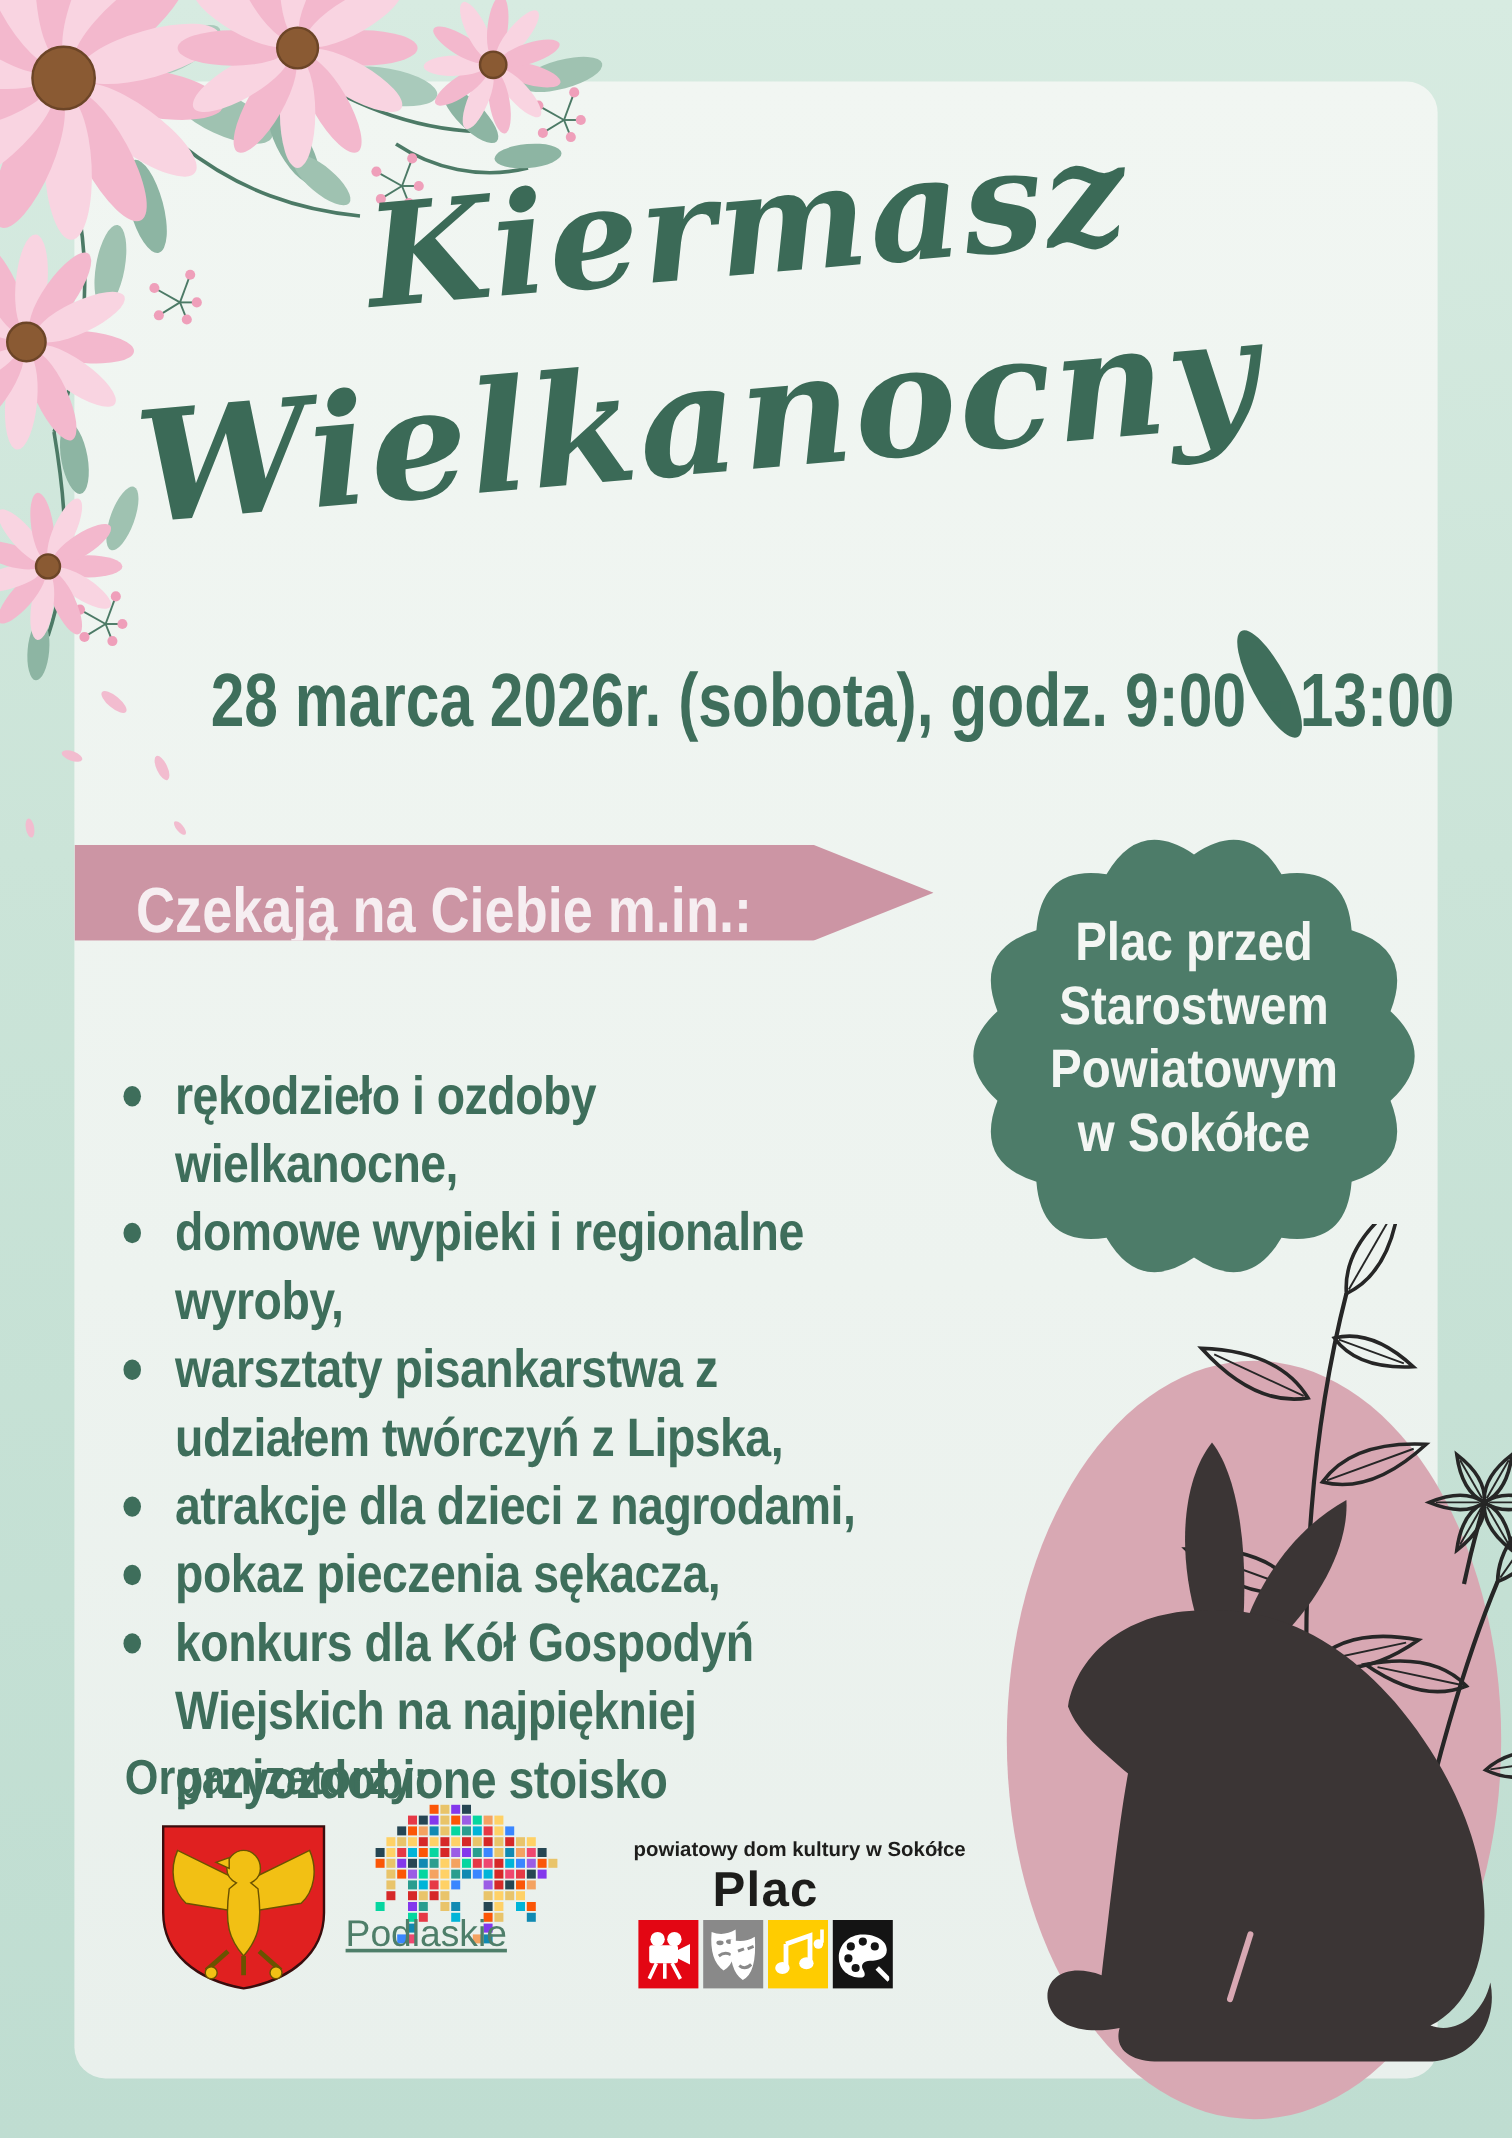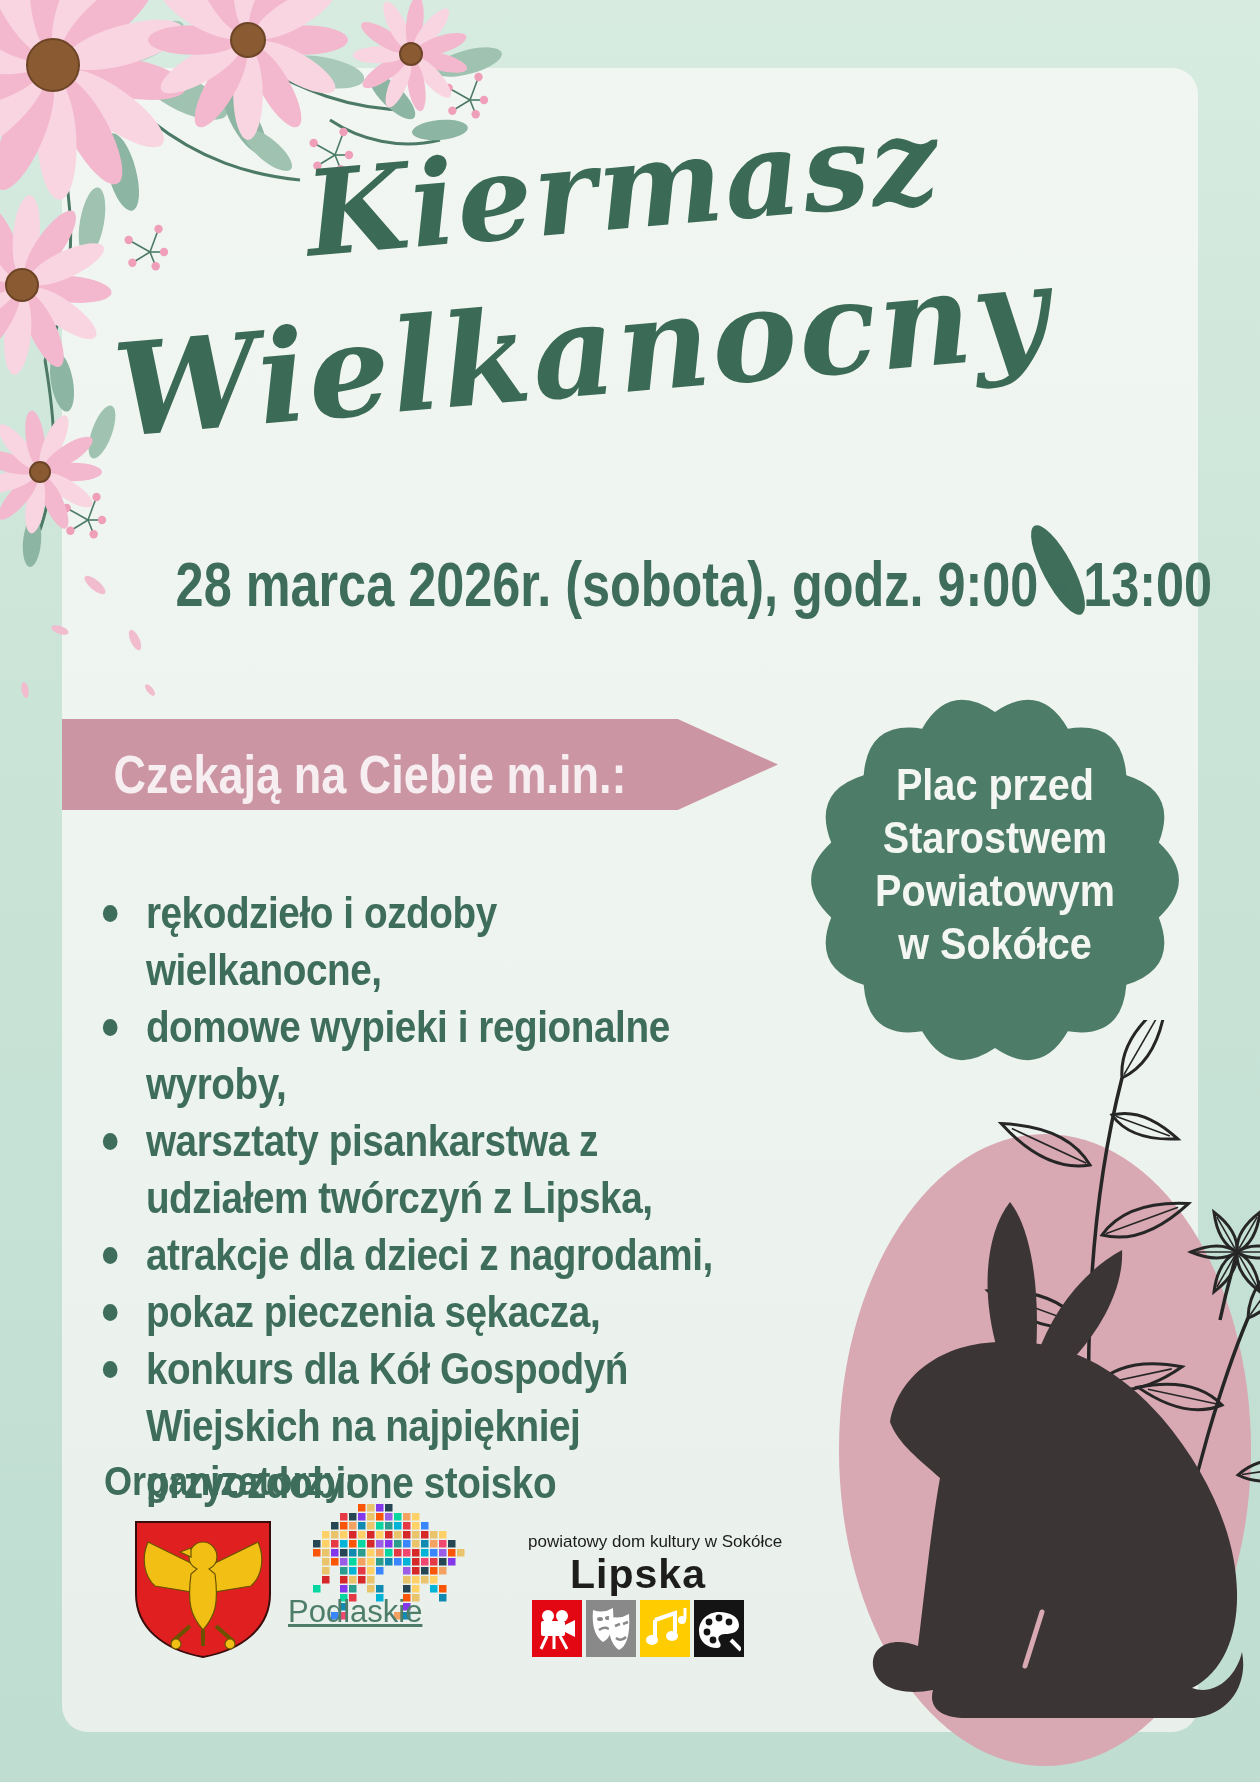--- a/index.html
+++ b/index.html
@@ -11,42 +11,42 @@
   
   #title{position:absolute;left:62px;top:112px;width:1136px;text-align:center;
          transform:rotate(-5deg);color:#3b6a57;
          font-family:"DejaVu Serif",serif;font-style:italic;font-weight:bold;}
   #title .t1{font-size:118px;line-height:150px;display:block;letter-spacing:2px;}
   #title .t2{font-size:128px;line-height:168px;display:block;position:relative;left:-55px;letter-spacing:2px;}
   
   #date{position:absolute;left:62px;top:548px;width:1136px;text-align:center;color:#3e6e5b;
         font-size:63px;font-weight:bold;transform:scaleX(.8);letter-spacing:0px;white-space:nowrap;}
   
-  #banner{position:absolute;left:62px;top:719px;width:716px;height:91px;background:#cc95a4;
+  #banner{position:absolute;left:62px;top:704px;width:716px;height:80px;background:#cc95a4;
           clip-path:polygon(0 0,86% 0,100% 50%,86% 100%,0 100%);}
   #banner .lbl{position:absolute;left:0;top:0;width:616px;height:112px;line-height:112px;
           text-align:center;color:#f6eef1;font-size:53px;font-weight:bold;transform:scaleX(.85);white-space:nowrap;}
   
   #list{position:absolute;left:96px;top:884px;width:745px;margin:0;padding:0;list-style:none;
         transform:scaleX(.86);transform-origin:top left;color:#3e6e5b;
         font-size:45px;line-height:57px;font-weight:bold;letter-spacing:-0.5px;}
   #list li{position:relative;padding-left:58px;margin:0;}
   #list li::before{content:"";position:absolute;left:8px;top:21px;width:17px;height:17px;border-radius:50%;background:#3e6e5b;}
   
   #badgewrap{position:absolute;left:800px;top:685px;width:390px;height:390px;}
   #badgetext{position:absolute;left:825px;top:758px;width:340px;text-align:center;color:#f3f6f3;
              font-size:45px;line-height:53px;font-weight:bold;transform:scaleX(.88);}
   
   #orglabel{position:absolute;left:104px;top:1458px;color:#3e6e5b;font-size:41px;font-weight:bold;
             transform:scaleX(.88);transform-origin:left;white-space:nowrap;}
   #coat{position:absolute;left:128px;top:1516px;width:150px;height:145px;}
   #bisonwrap{position:absolute;left:300px;top:1502px;width:170px;height:120px;}
   #podlaskie{position:absolute;left:288px;top:1594px;color:#4e7e69;font-size:31px;text-decoration:underline;}
   #pedek{position:absolute;left:528px;top:1532px;width:220px;text-align:center;color:#1d1d1b;}
-  #pedek .tag{font-size:17px;font-weight:normal;white-space:nowrap;}
+  #pedek .tag{font-size:17px;font-weight:bold;white-space:nowrap;}
   #pedek .name{font-size:41px;font-weight:bold;letter-spacing:1px;line-height:44px;}
   #tiles{display:flex;gap:4px;justify-content:center;margin-top:4px;}
   .tile{width:50px;height:57px;display:flex;align-items:center;justify-content:center;}
   
   #flowers{position:absolute;left:0;top:0;pointer-events:none;}
   #eggart{position:absolute;left:790px;top:1020px;pointer-events:none;}
   #sideleaf{position:absolute;left:1020px;top:515px;pointer-events:none;}
 </style>
 </head>
 <body>
@@ -454,21 +454,21 @@
         <rect x="31" y="110" width="7.5" height="7.5" fill="#3a86ff"></rect>
         <rect x="40" y="110" width="7.5" height="7.5" fill="#ef476f"></rect>
         <rect x="94" y="110" width="7.5" height="7.5" fill="#f4a261"></rect>
         <rect x="103" y="110" width="7.5" height="7.5" fill="#118ab2"></rect>
       </g>
   </svg>
   <div id="podlaskie">Podlaskie</div>
 
   <div id="pedek">
     <div class="tag">powiatowy dom kultury w Sokółce</div>
-    <div class="name">Lipska</div>
+    <div class="name">Plac</div>
     <div id="tiles">
       <div class="tile" style="background:#e30613">
         <svg width="44" height="46" viewBox="0 0 44 46" fill="#fff">
           <circle cx="13" cy="10" r="6"></circle>
             <circle cx="27" cy="10" r="6"></circle>
           <rect x="6" y="15" width="24" height="15" rx="2"></rect>
           <path d="M30 19 L40 14 V31 L30 26 Z"></path>
           <path d="M12 30 L6 43 M19 30 L19 43 M25 30 L32 43" stroke="#fff" stroke-width="3" fill="none"></path>
         </svg>
       </div>

